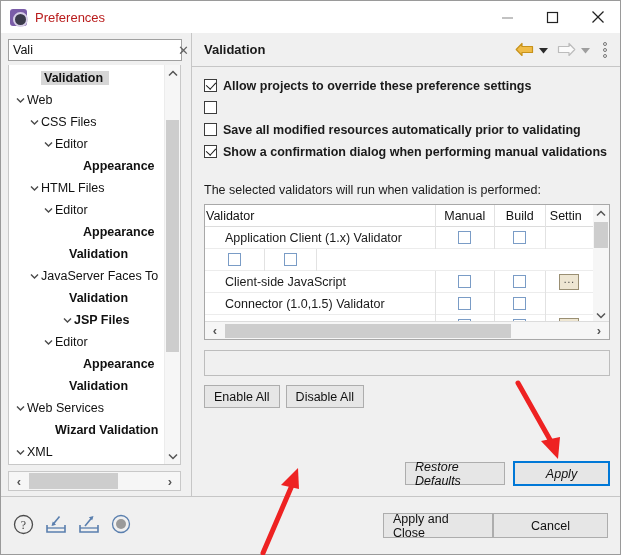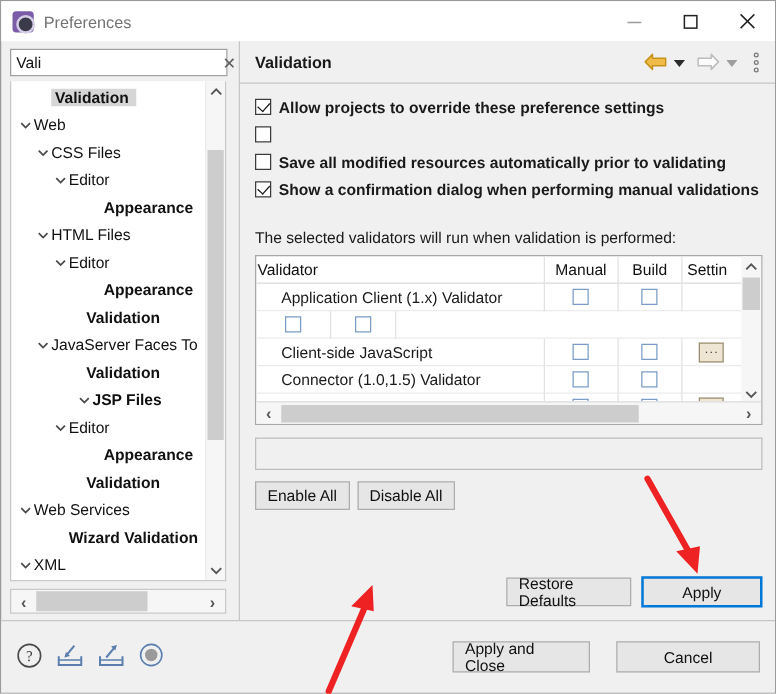--- a/index.html
+++ b/index.html
@@ -29,21 +29,21 @@
     width:17px; height:17px; margin-left:9px; margin-right:8px;
     border-radius:3px;
     background:#7a5ca8;
     position:relative; flex:none;
   }
   #title-icon:before {
     content:""; position:absolute; left:3px; top:3px;
     width:11px; height:11px; border-radius:50%;
     background:#3a3a4a; border:2px solid #d6cde6;
   }
-  #title-text { font-size:13px; color:#737373; }
+  #title-text { font-size:13px; color:#b91c1c; }
   #win-controls { position:absolute; right:0; top:0; height:32px; display:flex; }
   .win-btn {
     width:45px; height:32px; display:flex; align-items:center; justify-content:center;
     font-size:13px; color:#222; background:transparent;
   }
   .win-btn svg { display:block; }
 
   
   #content { display:flex; height:463px; }
   #left { width:187px; position:relative; padding:6px 6px 0 7px; }
@@ -174,32 +174,32 @@
 
   
   .btn {
     border:1px solid #adadad; background:#e6e6e6;
     font-family:inherit; font-size:12.5px; color:#111;
     height:23px; display:inline-flex; align-items:center; justify-content:center;
     padding:0 9px; cursor:default;
   }
   .btn.focus { border:2px solid #0078d7; background:#e6e6e6; }
   #ea-row { margin-top:9px; display:flex; gap:6px; }
-  #rd-row { position:absolute; right:10px; bottom:10px; display:flex; gap:8px; align-items:center;}
+  #rd-row { position:absolute; right:10px; bottom:10px; display:flex; gap:8px; align-items:center;font-style:italic;}
   #btn-apply { width:97px; height:25px; }
   #btn-restore { width:100px; }
 
   
   #bottom {
     position:absolute; left:0; right:0; bottom:0; height:58px;
     border-top:1px solid #c6c6c6; background:#f0f0f0;
     display:flex; align-items:center; padding:0 12px;
   }
   #bicons { display:flex; align-items:center; gap:11px; }
-  #bbtns { margin-left:auto; display:flex; gap:21px; }
+  #bbtns { margin-left:auto; display:flex; gap:0; }
   #btn-applyclose { width:110px; height:25px; }
   #btn-cancel { width:115px; height:25px; }
 
   
   .anno { position:absolute; pointer-events:none; }
 </style>
 </head>
 <body>
 
 <div id="window">

